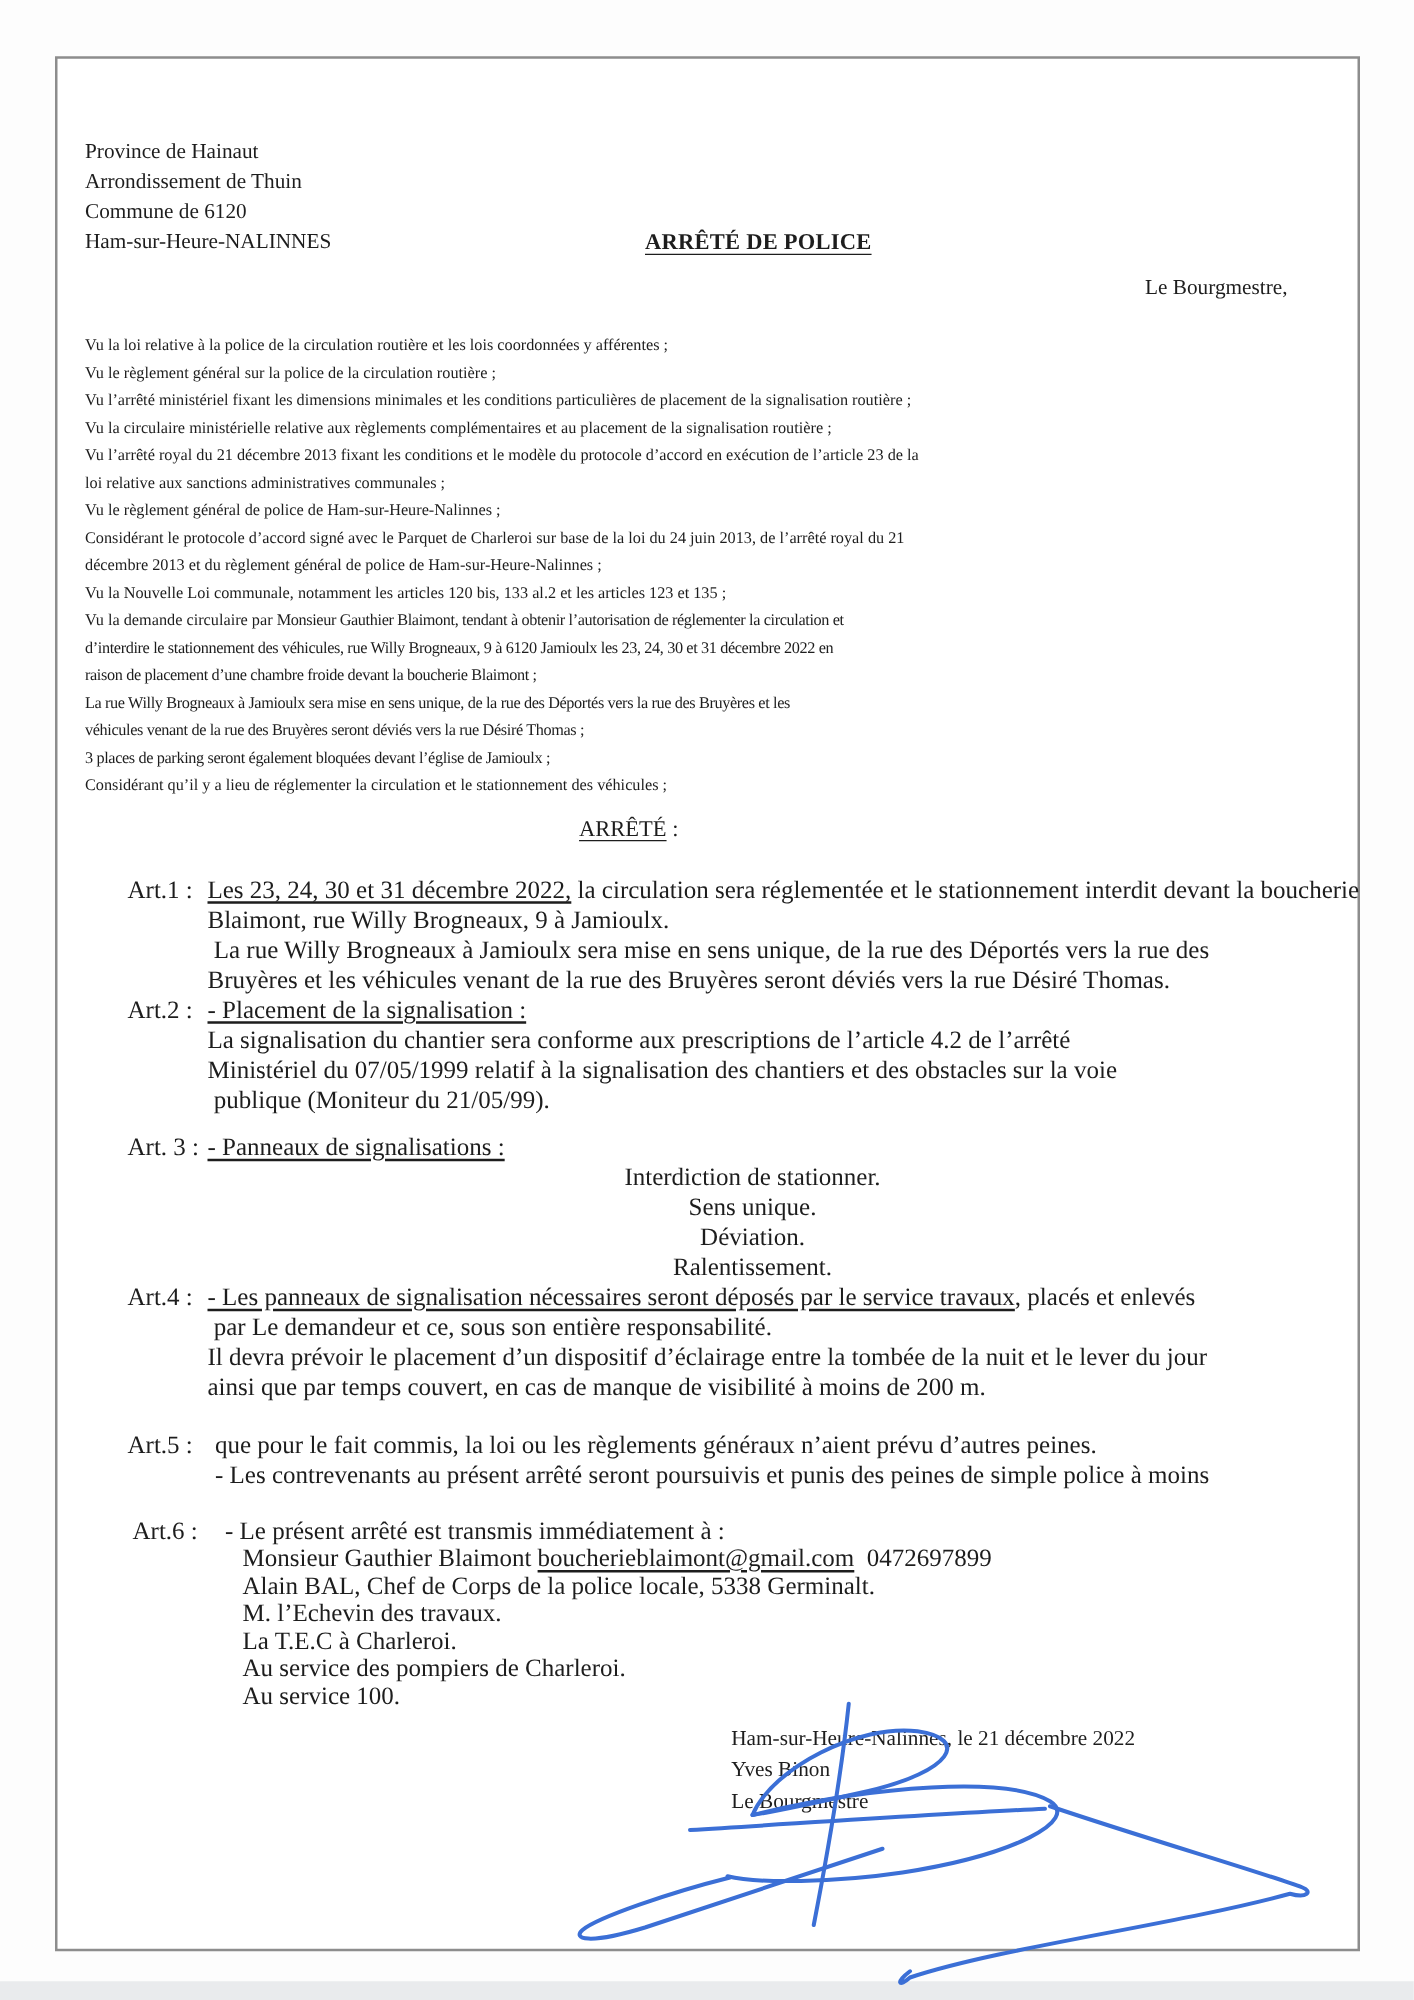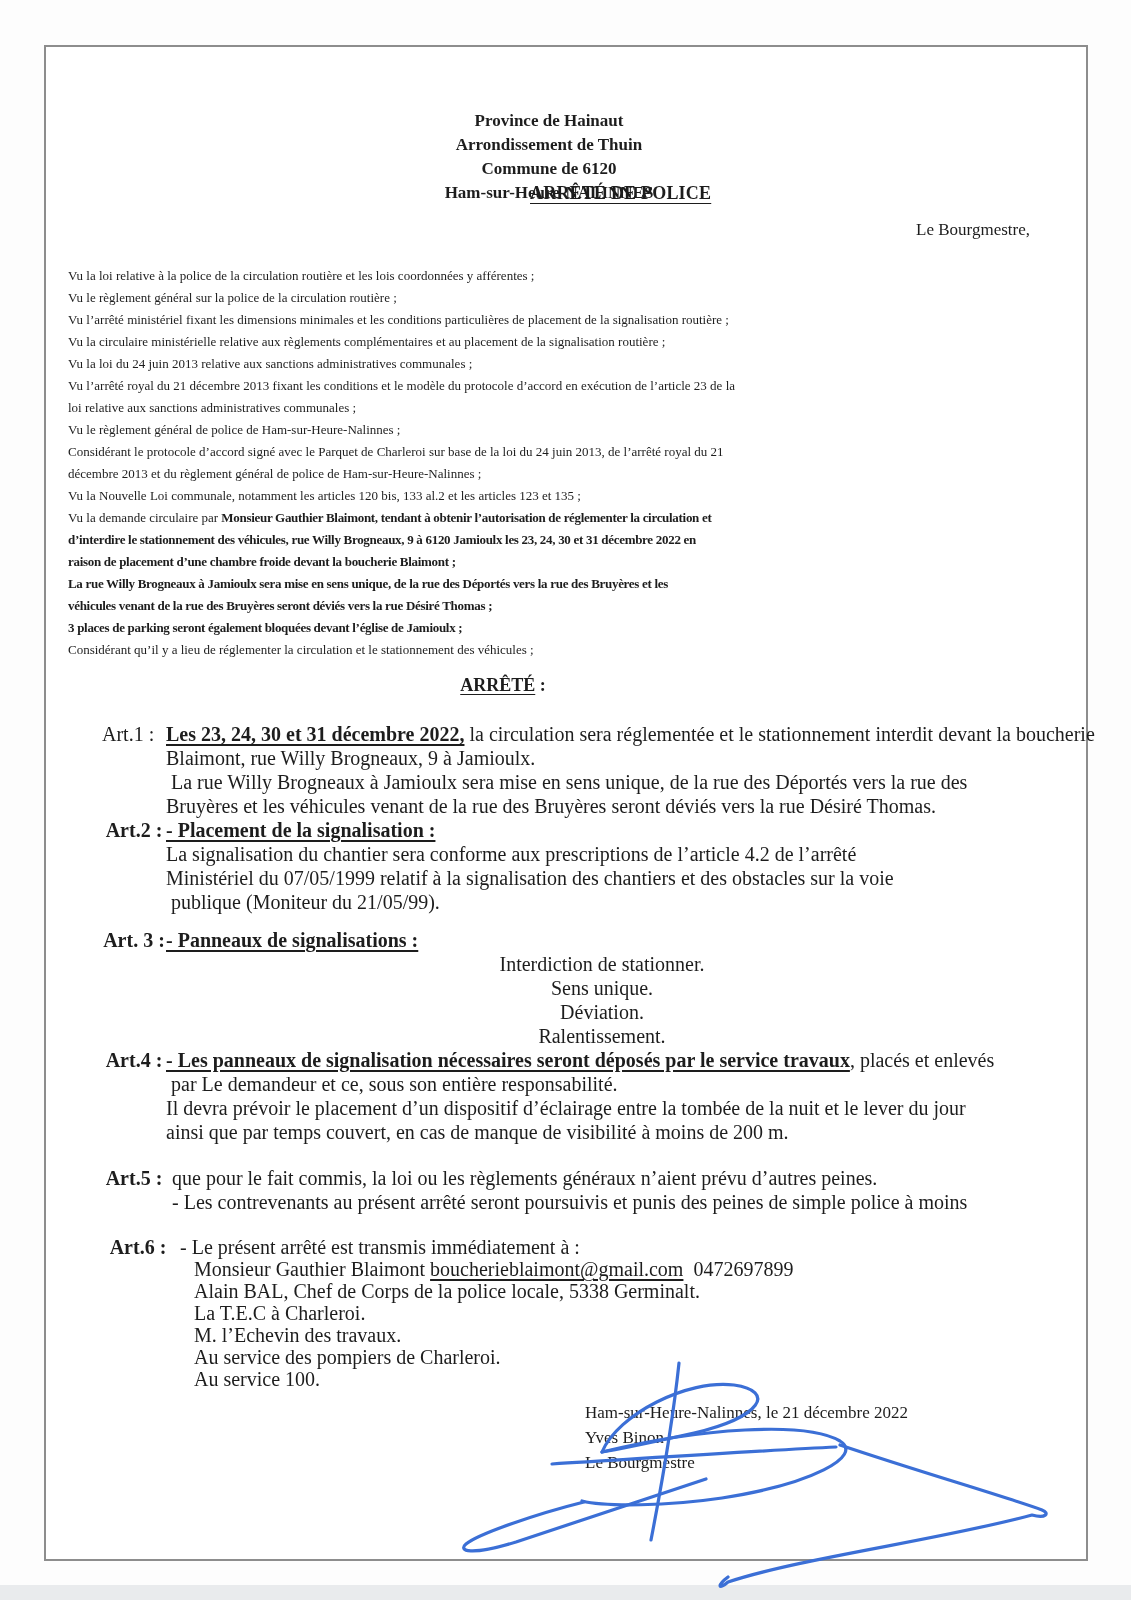--- a/index.html
+++ b/index.html
@@ -8,25 +8,25 @@
     width:1131px;height:1600px;position:relative;overflow:hidden;
     background:#fdfdfd;color:#1d1d1d;
     font-family:"Liberation Serif", serif;
     -webkit-font-smoothing:antialiased;
   }
   .page{
     position:absolute;left:44px;top:45px;width:1044px;height:1516px;
     box-sizing:border-box;border:2px solid #8d8d8d;background:#ffffff;
     padding:62px 56px 0 22px;
   }
-  .b{font-weight:bold;text-align:center;}
+  .b{font-weight:normal;}
   .u{text-decoration:underline;text-underline-offset:3px;}
   .header{position:relative;font-size:17px;line-height:24px;}
   .doc-title{
-    position:absolute;left:462px;top:72px;
+    position:absolute;left:448px;top:72px;
     font-size:18px;font-weight:bold;text-decoration:underline;text-underline-offset:4px;
     letter-spacing:0.2px;white-space:pre;
   }
   .salutation{margin-top:14px;font-size:17px;line-height:22px;text-align:right;}
   .recitals{margin-top:24px;font-size:13px;line-height:22px;}
   .recitals .b{letter-spacing:-0.3px;}
   .tline{white-space:pre;}
   .decree-heading{
     margin-top:14px;margin-bottom:26px;text-align:center;padding-right:92px;
     font-size:18px;white-space:pre;
@@ -67,21 +67,20 @@
     <div class="doc-title">ARRÊTÉ DE POLICE</div>
   </div>
 
   <div class="salutation">Le Bourgmestre,</div>
 
   <div class="recitals">
       <div class="tline"><span>Vu la loi relative à la police de la circulation routière et les lois coordonnées y afférentes ;</span></div>
       <div class="tline"><span>Vu le règlement général sur la police de la circulation routière ;</span></div>
       <div class="tline"><span>Vu l’arrêté ministériel fixant les dimensions minimales et les conditions particulières de placement de la signalisation routière ;</span></div>
       <div class="tline"><span>Vu la circulaire ministérielle relative aux règlements complémentaires et au placement de la signalisation routière ;</span></div>
-      <div class="tline"><span>Vu la loi du 24 juin 2013 relative aux sanctions administratives communales ;</span></div>
       <div class="tline"><span>Vu l’arrêté royal du 21 décembre 2013 fixant les conditions et le modèle du protocole d’accord en exécution de l’article 23 de la</span></div>
       <div class="tline"><span>loi relative aux sanctions administratives communales ;</span></div>
       <div class="tline"><span>Vu le règlement général de police de Ham-sur-Heure-Nalinnes ;</span></div>
       <div class="tline"><span>Considérant le protocole d’accord signé avec le Parquet de Charleroi sur base de la loi du 24 juin 2013, de l’arrêté royal du 21</span></div>
       <div class="tline"><span>décembre 2013 et du règlement général de police de Ham-sur-Heure-Nalinnes ;</span></div>
       <div class="tline"><span>Vu la Nouvelle Loi communale, notamment les articles 120 bis, 133 al.2 et les articles 123 et 135 ;</span></div>
       <div class="tline"><span>Vu la demande circulaire par </span><span class="b">Monsieur Gauthier Blaimont, tendant à obtenir l’autorisation de réglementer la circulation et</span></div>
       <div class="tline"><span class="b">d’interdire le stationnement des véhicules, rue Willy Brogneaux, 9 à 6120 Jamioulx les 23, 24, 30 et 31 décembre 2022 en</span></div>
       <div class="tline"><span class="b">raison de placement d’une chambre froide devant la boucherie Blaimont ;</span></div>
       <div class="tline"><span class="b">La rue Willy Brogneaux à Jamioulx sera mise en sens unique, de la rue des Déportés vers la rue des Bruyères et les</span></div>
@@ -140,22 +139,22 @@
         <div class="tline"><span>- Les contrevenants au présent arrêté seront poursuivis et punis des peines de simple police à moins</span></div>
       </div>
   </div>
 
   <div class="art art6">
     <div class="art-label b">Art.6 :</div>
     <div class="art-body">
         <div class="tline"><span>- Le présent arrêté est transmis immédiatement à :</span></div>
         <div class="tline"><span>Monsieur Gauthier Blaimont </span><span class="u">boucherieblaimont@gmail.com</span><span>  0472697899</span></div>
         <div class="tline"><span>Alain BAL, Chef de Corps de la police locale, 5338 Germinalt.</span></div>
+        <div class="tline"><span>M. l’Echevin des travaux.</span></div>
         <div class="tline"><span>La T.E.C à Charleroi.</span></div>
-        <div class="tline"><span>M. l’Echevin des travaux.</span></div>
         <div class="tline"><span>Au service des pompiers de Charleroi.</span></div>
         <div class="tline"><span>Au service 100.</span></div>
       </div>
   </div>
 
   <div class="sig-block">
     <div>Ham-sur-Heure-Nalinnes, le 21 décembre 2022</div>
     <div>Yves Binon</div>
     <div>Le Bourgmestre</div>
   </div>

